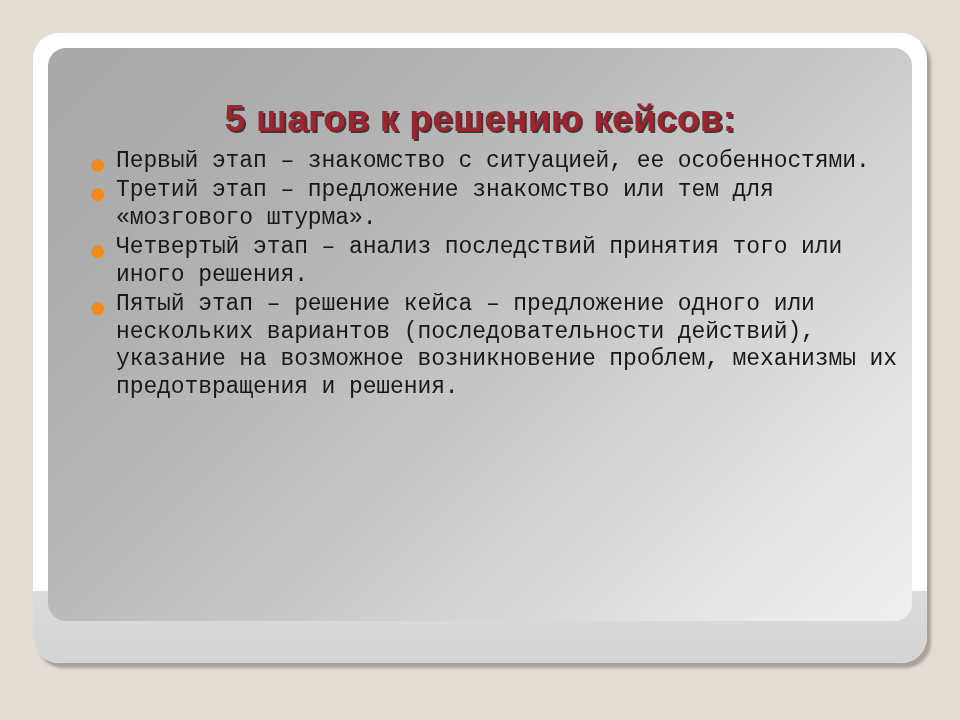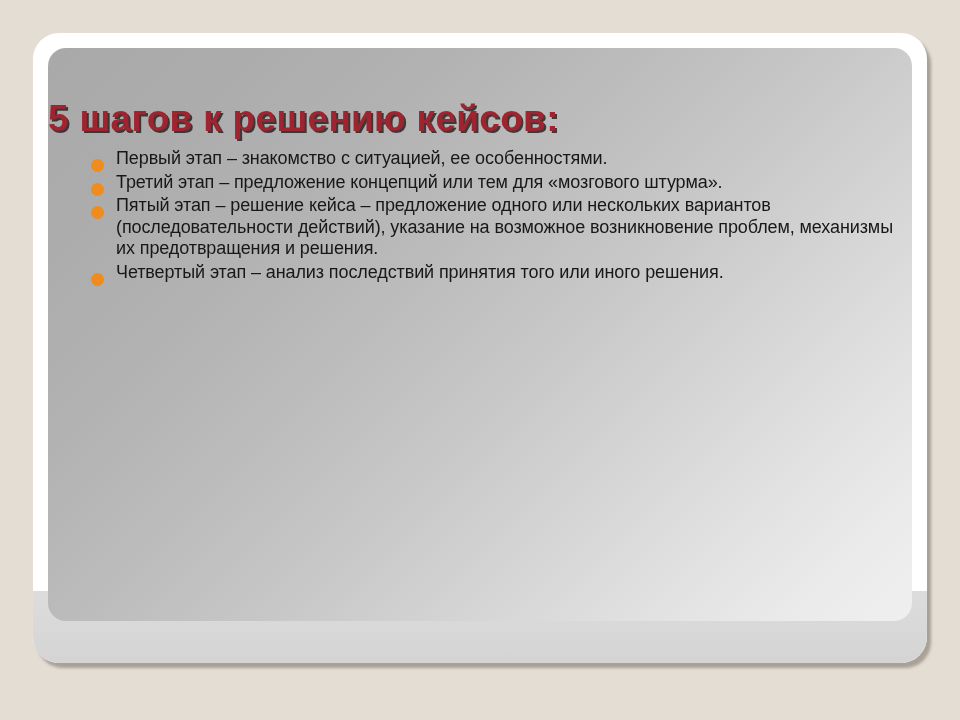--- a/index.html
+++ b/index.html
@@ -66,21 +66,21 @@
         #efefef 100%);
     overflow: hidden;
   }
 
   
   #slide-title {
     position: absolute;
     left: 0;
     right: 0;
     top: 50px;
-    text-align: left;
+    text-align: center;
     font-size: 37px;
     font-weight: bold;
     color: #9e2430;
     letter-spacing: 0.3px;
     text-shadow: 2px 2px 0 rgba(25, 22, 22, 0.78);
     white-space: nowrap;
   }
 
   
   #bullet-list {
@@ -89,24 +89,25 @@
     top: 100px;
     width: 840px;
     list-style: none;
     margin: 0;
     padding: 0;
   }
   .bullet-item {
     position: relative;
     padding-left: 50px;
     margin: 0 0 2px 0;
-    font-size: 18px;
+    font-size: 23px;
     line-height: 1.195;
     color: #181818;
     letter-spacing: -0.1px;
+    font-family: Liberation Mono, monospace;
   }
   .bullet-dot {
     position: absolute;
     left: 25px;
     top: 11px;
     width: 13px;
     height: 13px;
     border-radius: 50%;
     background: #ef8c1d;
   }
@@ -130,30 +131,30 @@
       <ul id="bullet-list">
 
         <li class="bullet-item">
           <span class="bullet-dot"></span>
           <span class="bullet-text">Первый этап – знакомство с ситуацией, ее особенностями.</span>
         </li>
 
 
         <li class="bullet-item">
           <span class="bullet-dot"></span>
-          <span class="bullet-text">Третий этап – предложение концепций или тем для «мозгового штурма».</span>
+          <span class="bullet-text">Третий этап – предложение знакомство или тем для «мозгового штурма».</span>
+        </li>
+
+        <li class="bullet-item">
+          <span class="bullet-dot"></span>
+          <span class="bullet-text">Четвертый этап – анализ последствий принятия того или иного решения.</span>
         </li>
 
         <li class="bullet-item">
           <span class="bullet-dot"></span>
           <span class="bullet-text">Пятый этап – решение кейса – предложение одного или нескольких вариантов (последовательности действий), указание на возможное возникновение проблем, механизмы их предотвращения и решения.</span>
-        </li>
-
-        <li class="bullet-item">
-          <span class="bullet-dot"></span>
-          <span class="bullet-text">Четвертый этап – анализ последствий принятия того или иного решения.</span>
         </li>
 
       </ul>
 
     </div>
   </div>
 </div>
 
 </body></html>

